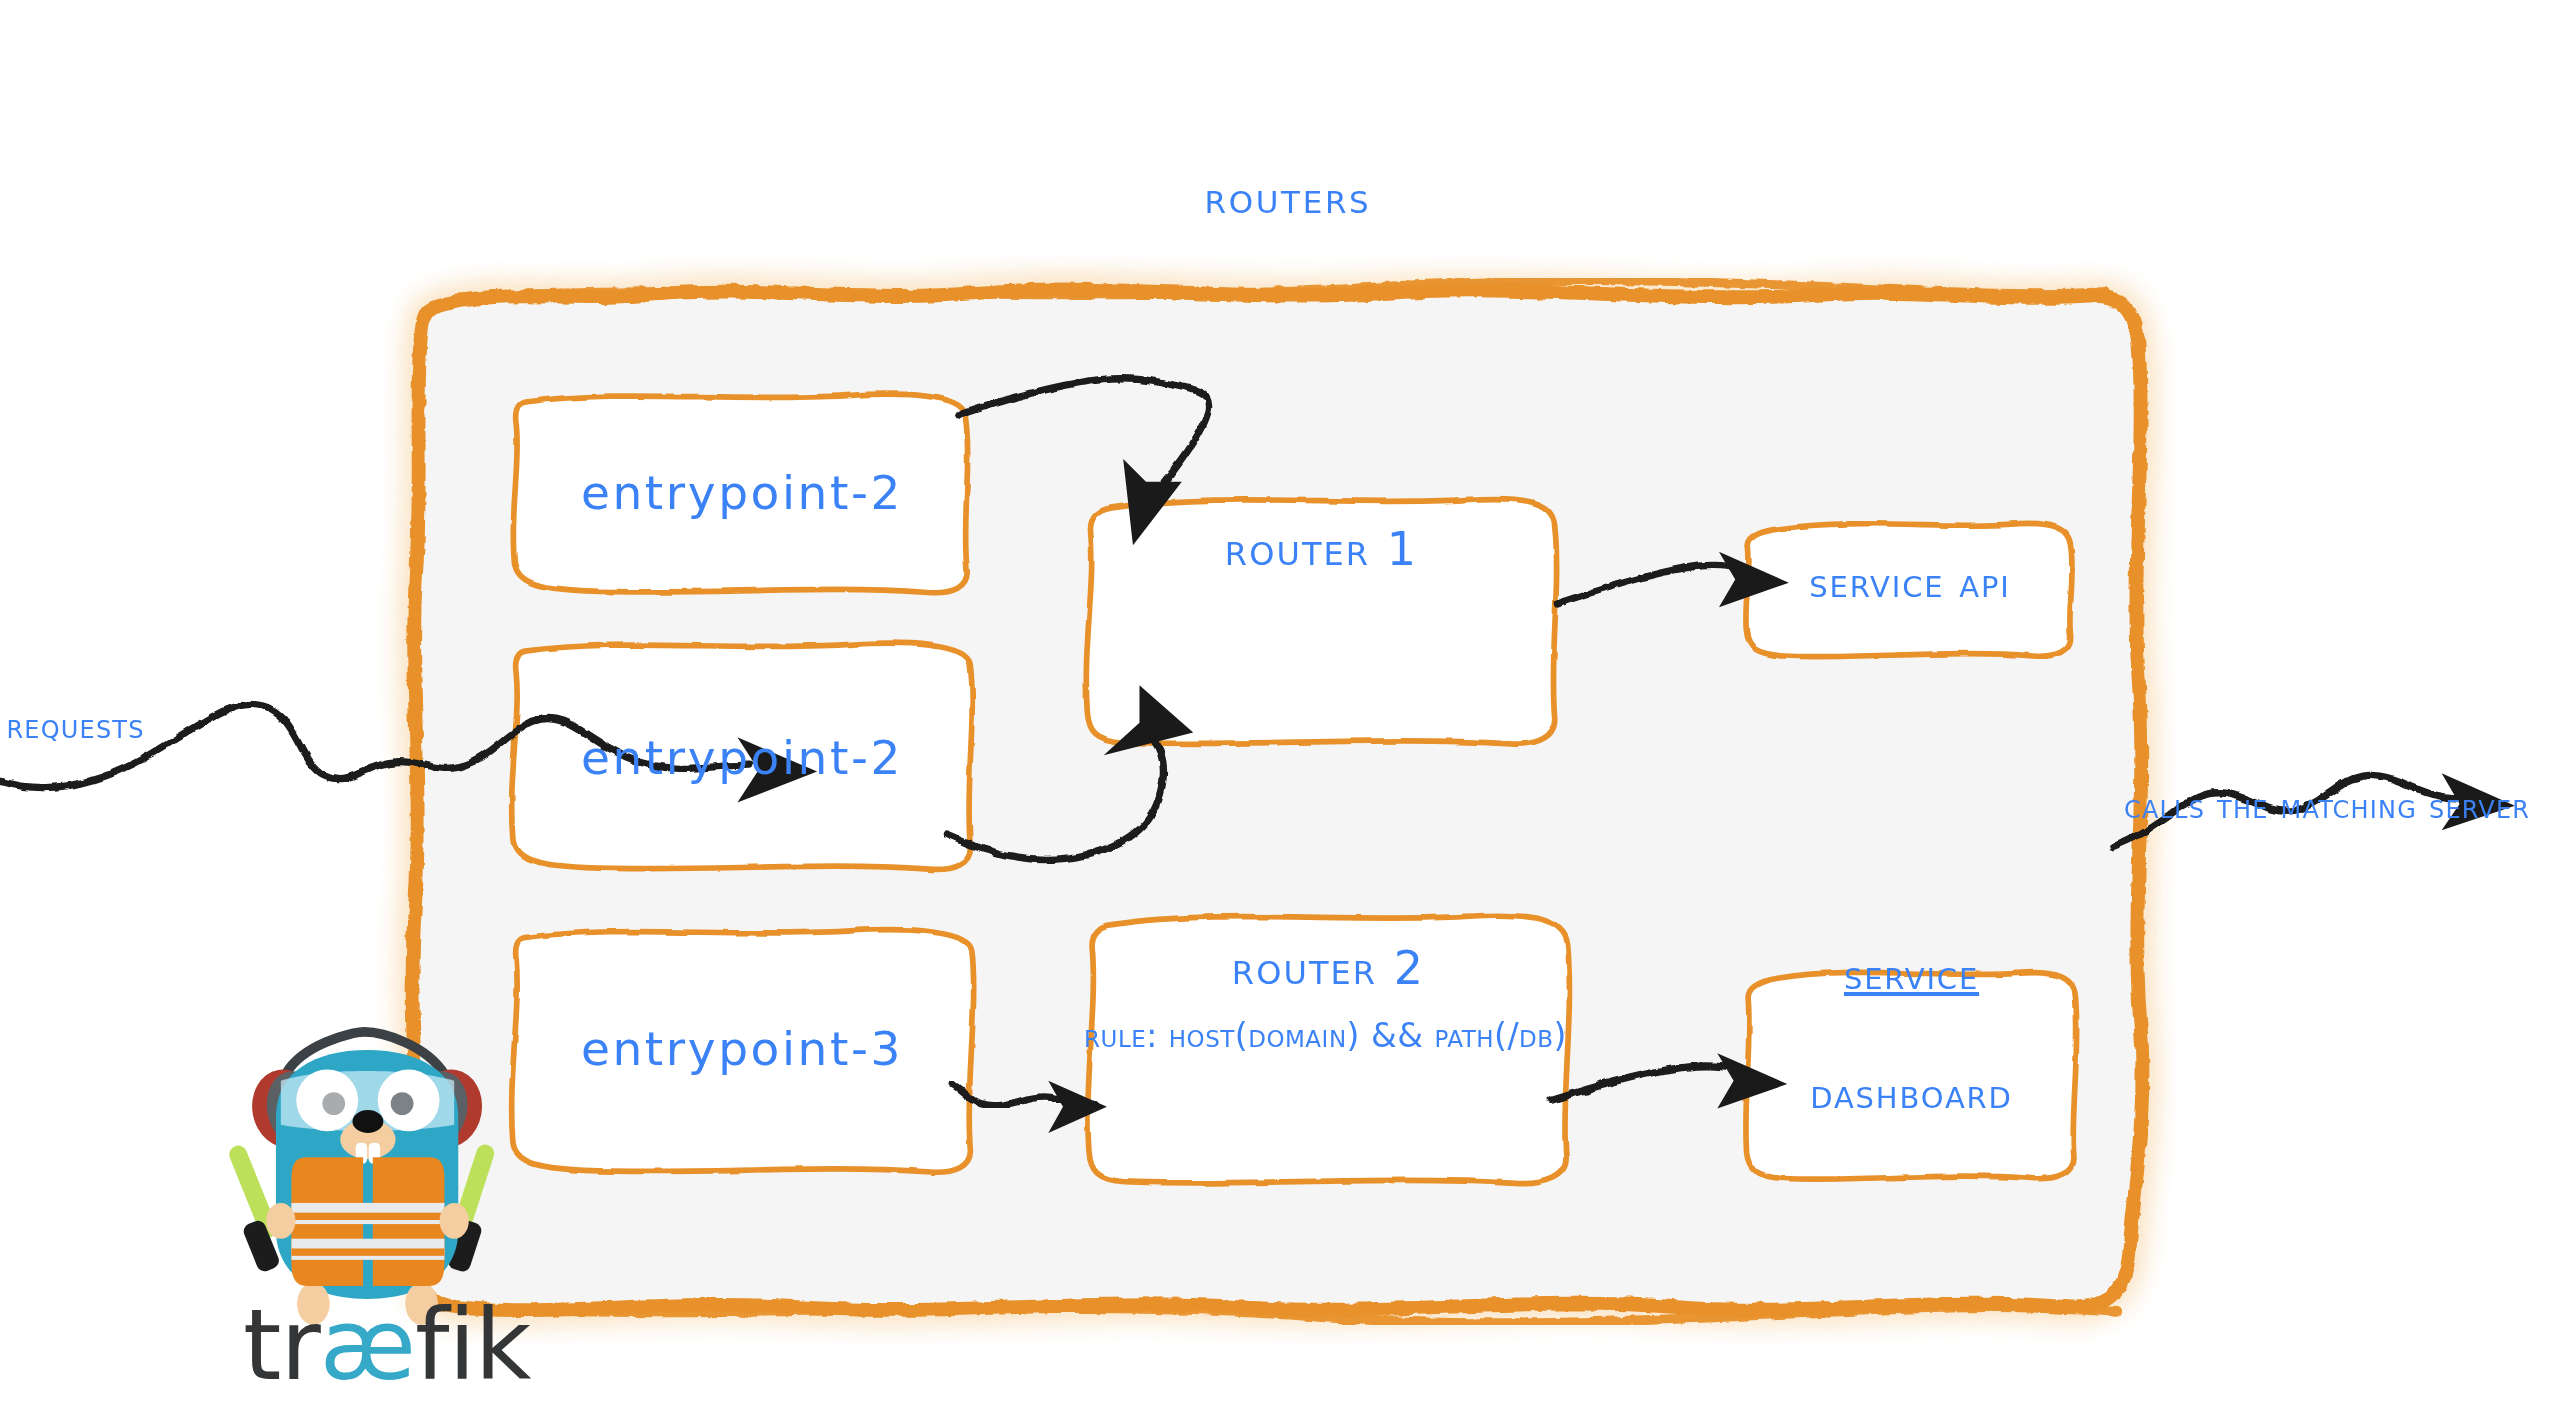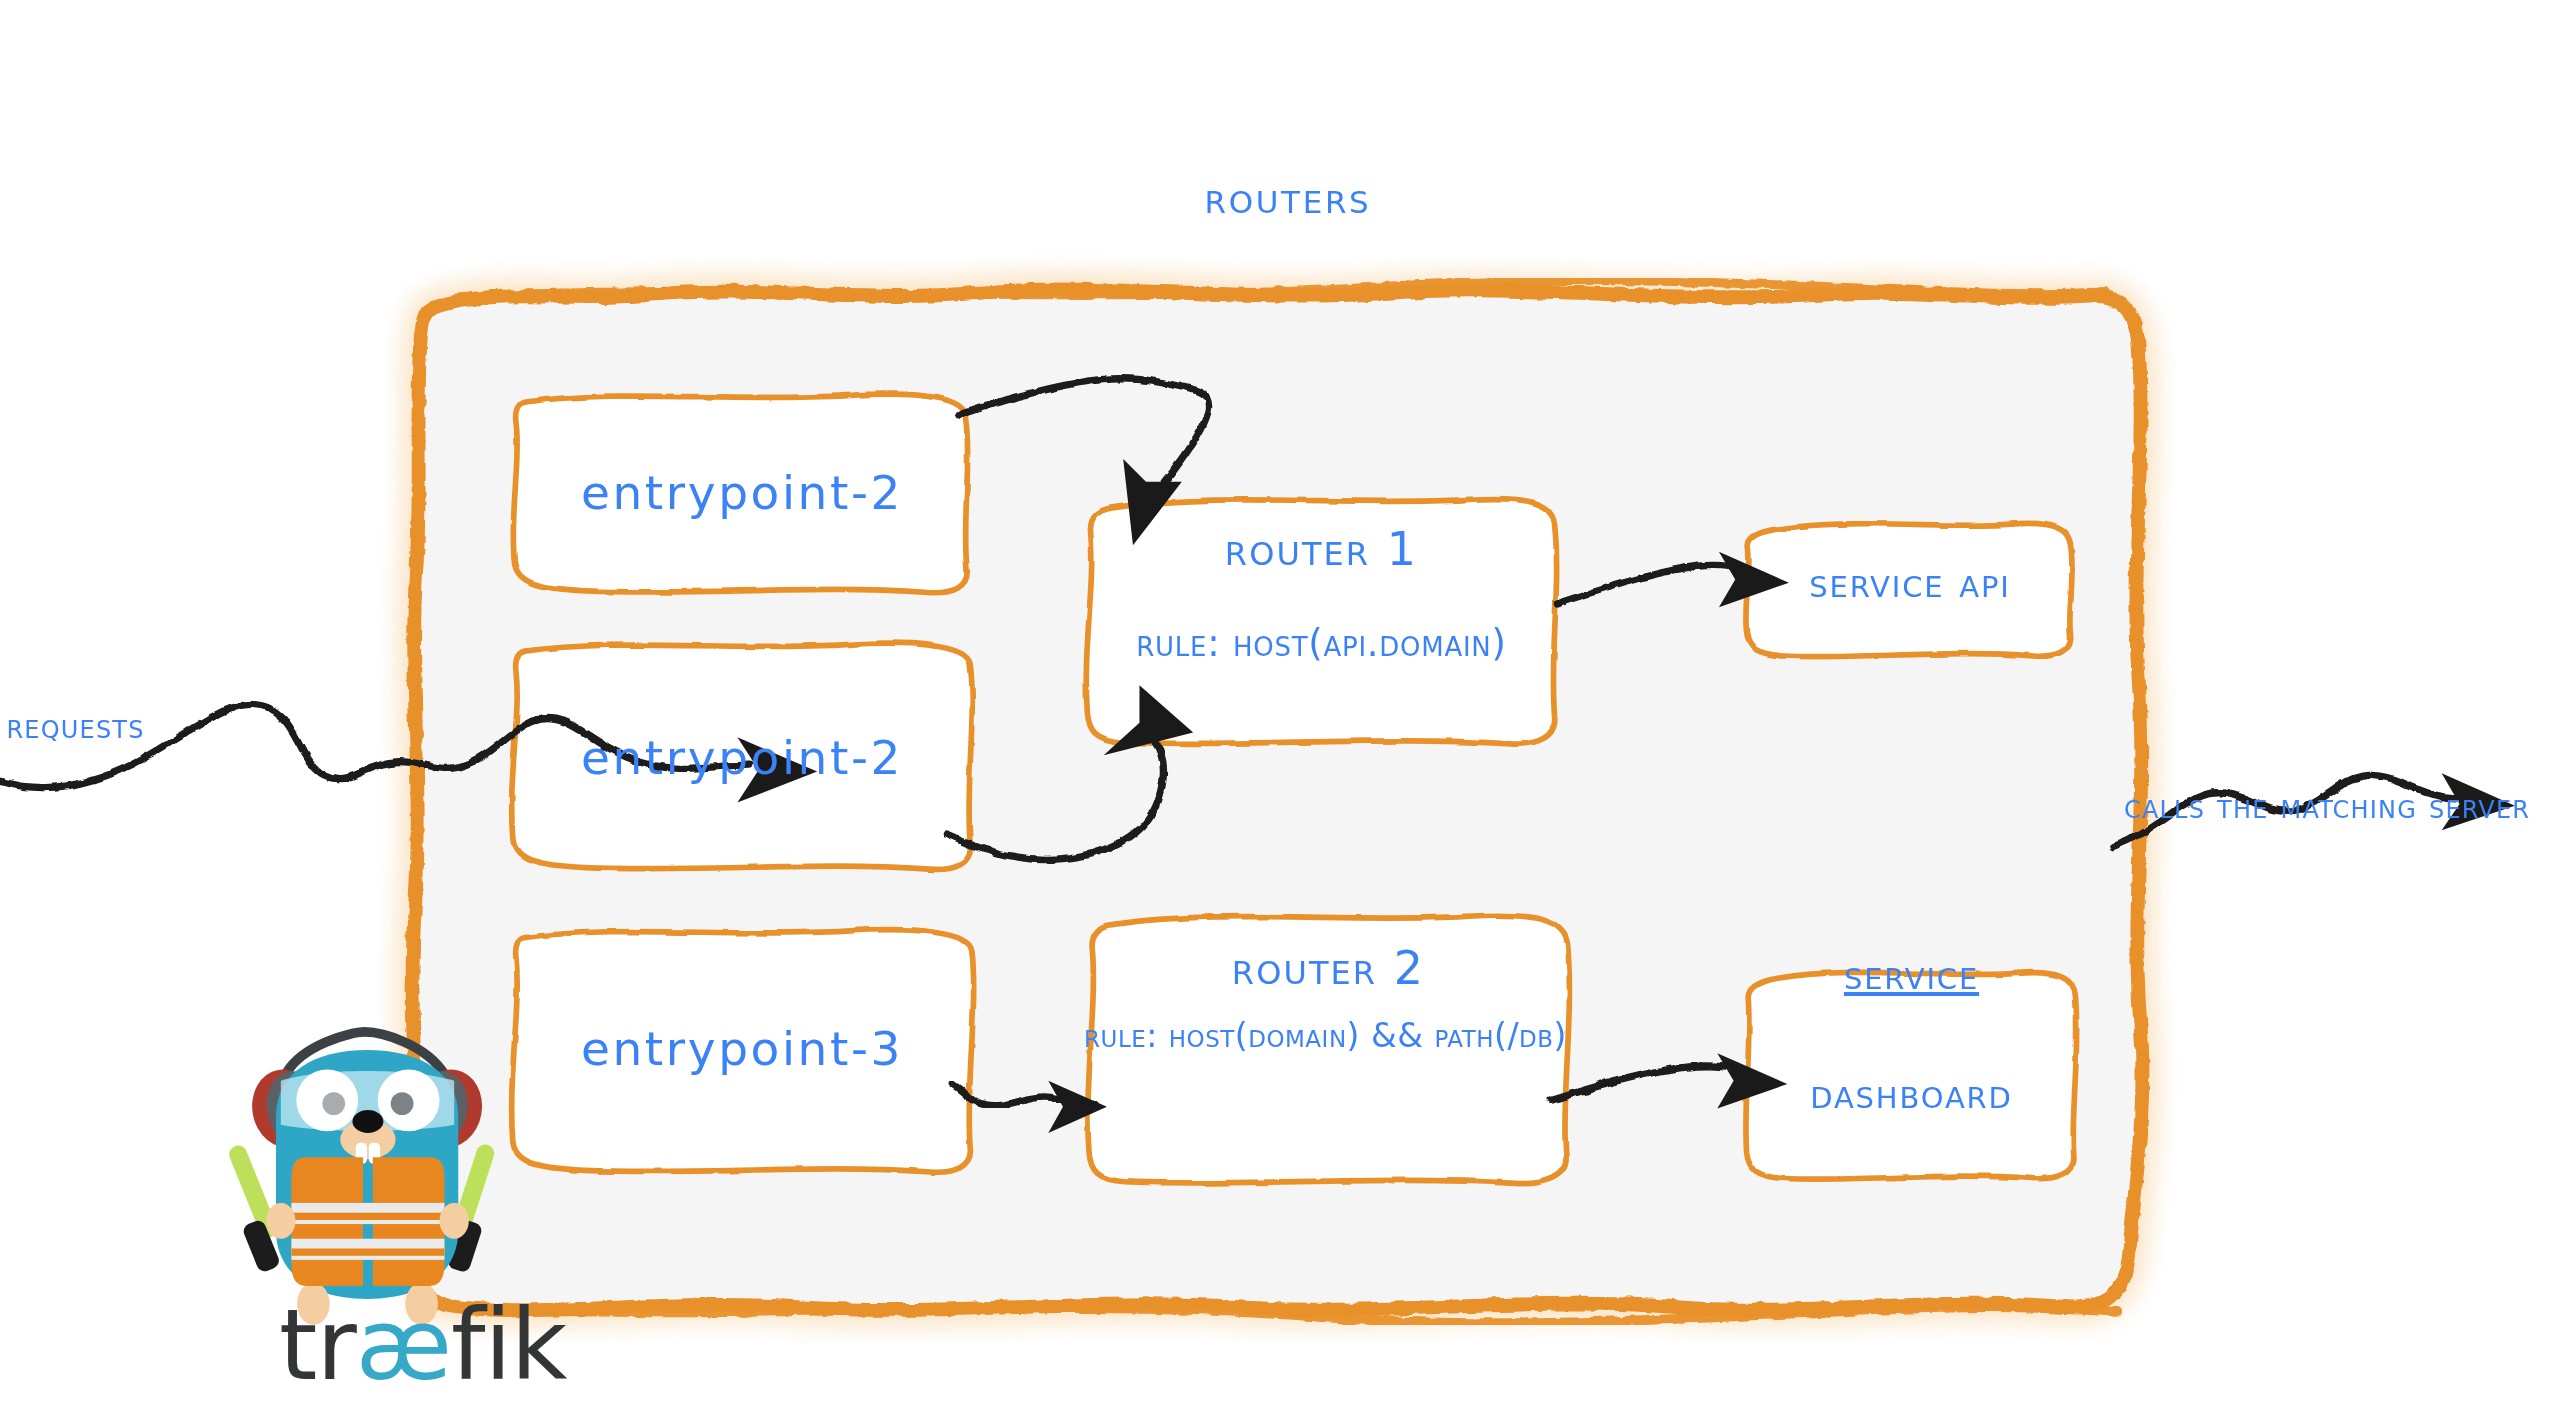--- a/index.html
+++ b/index.html
@@ -75,21 +75,20 @@
   #wordmark {
     position: absolute;
     left: 243px;
     top: 1296px;
     font-family: "DejaVu Sans", sans-serif;
     font-size: 98px;
     font-weight: 400;
     letter-spacing: -0.01em;
     color: #333537;
     line-height: 1;
-    margin-left: 36px;
   }
   #wordmark .ae { color: #37A9C8; }
 </style>
 </head>
 <body>
 
 <div id="stage">
 
   <svg id="vec" viewBox="0 0 3165 1730" xmlns="http://www.w3.org/2000/svg">
     <defs>
@@ -317,21 +316,20 @@
     </g>
   </svg>
 
   <div class="lbl sc" id="title">Routers</div>
 
   <div class="lbl ep-label" style="left:514px; top:468px; width:456px;">entrypoint-2</div>
   <div class="lbl ep-label" style="left:514px; top:733px; width:456px;">entrypoint-2</div>
   <div class="lbl ep-label" style="left:514px; top:1024px; width:456px;">entrypoint-3</div>
 
   <div class="lbl router-title sc" style="left:1087px; top:525px; width:469px;">Router 1</div>
-  <div class="lbl router-line sc" style="left:1079px; top:625px; width:485px;">rule: Host(api.domain)</div>
 
   <div class="lbl router-title sc" style="left:1089px; top:944px; width:479px;">Router 2</div>
   <div class="lbl router-line-sm sc" style="left:1073px; top:1019px; width:505px;">rule: Host(domain) &amp;&amp; Path(/db)</div>
 
   <div class="lbl svc-label sc" style="left:1747px; top:562px; width:326px;">Service API</div>
 
   <div class="lbl svc-label sc" style="left:1747px; top:954px; width:329px;text-decoration:underline;">Service</div>
   <div class="lbl svc-label sc" style="left:1747px; top:1073px; width:329px;">Dashboard</div>
 
   <div class="lbl flow-label sc" style="left:6.5px; top:669px;">Requests</div>

